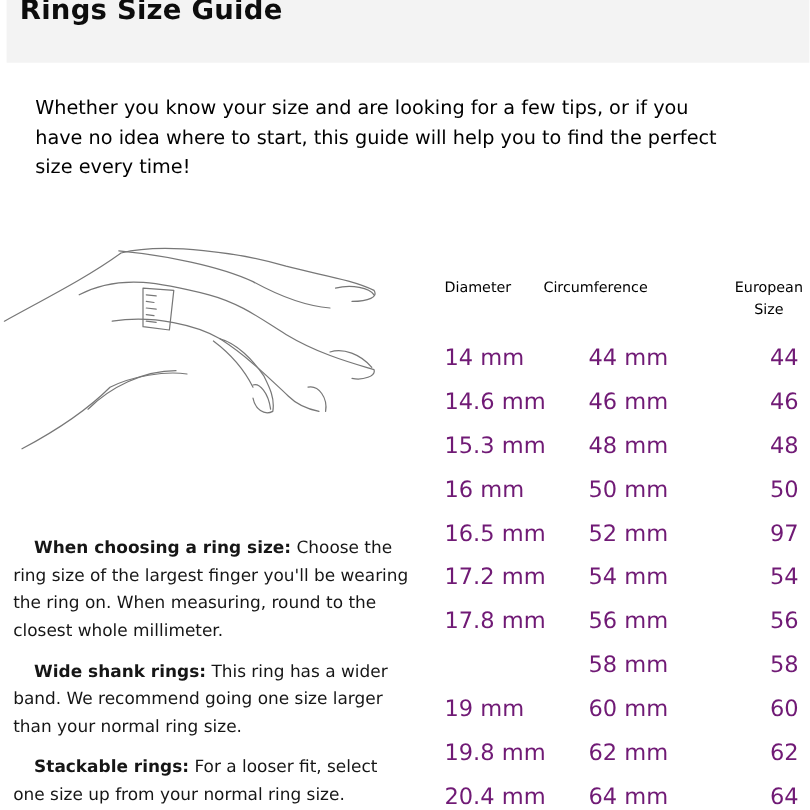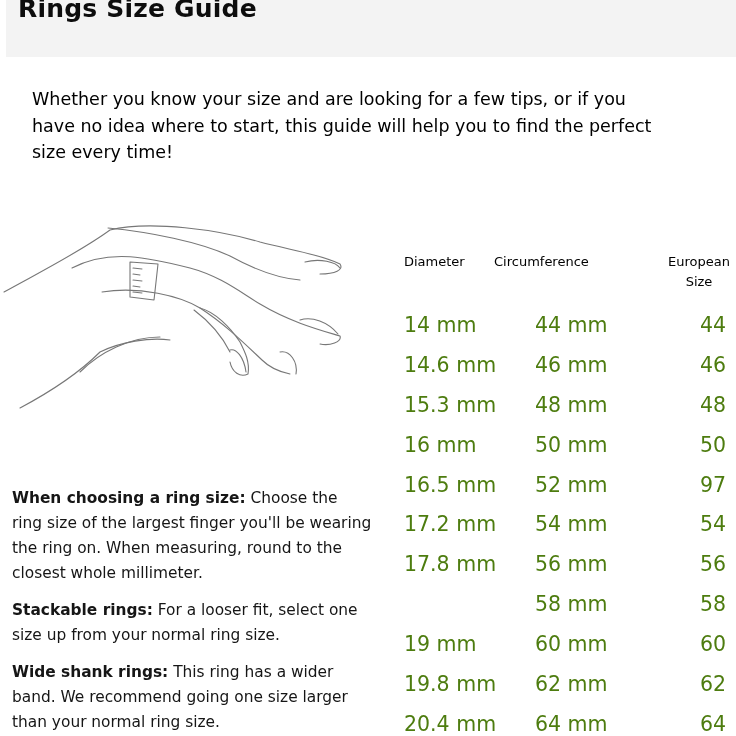--- a/index.html
+++ b/index.html
@@ -3,28 +3,28 @@
 <meta charset="utf-8">
 <style>
   html, body { margin:0; padding:0; background:#fff; }
   body { width:736px; height:736px; overflow:hidden; position:relative; font-family:"DejaVu Sans", sans-serif; color:#111; }
   .header { position:absolute; left:6px; top:0; width:730px; height:57px; background:#f3f3f3; }
   .title { position:absolute; left:12px; top:-6px; font-size:25px; font-weight:bold; letter-spacing:0.2px; color:#0d0d0d; }
   .intro { position:absolute; left:12px; top:86px; width:640px; font-size:17.5px; line-height:26.5px; color:#000000;margin-left:20px; }
   .hand { position:absolute; left:0; top:212px; width:360px; height:208px; }
   .tips { position:absolute; left:12px; top:486px; width:360px; font-size:15.4px; line-height:25px; color:#161616; }
   .tips p { margin:0 0 12px 0; }
-  .tips b { font-weight:bold; }
+  .tips b { font-weight:bold;margin-left:19px; }
   .table { position:absolute; left:404px; top:252px; width:332px; }
   .thead { position:relative; height:60px; font-size:13px; color:#000000; }
   .th { position:absolute; top:0; line-height:20px; }
   .th.dia { left:0; }
   .th.circ { left:90px; }
   .th.eu { left:250px; width:90px; text-align:center; }
-  .row { position:relative; height:39.9px; font-size:20.5px; color:#4d7c0f; }
+  .row { position:relative; height:39.9px; font-size:20.5px; color:#701a75; }
   .cell { position:absolute; top:0; line-height:26px; }
   .c1 { left:0; }
   .c2 { left:131px; }
   .c3 { left:262px; width:60px; text-align:right; }
 </style>
 </head>
 <body>
 
 <div class="header">
   <div class="title">Rings Size Guide</div>
@@ -44,22 +44,22 @@
   <path d="M230 138 C236 136, 244 145, 246 160"></path>
   <path d="M194 98 C210 110, 222 124, 230 140"></path>
   <path d="M20 196 C50 180, 80 160, 100 140 C120 130, 150 125, 170 128"></path>
   <path d="M80 160 C100 140, 130 125, 160 125"></path>
   <path d="M130 50 L158 52 L154 88 L130 85 Z"></path>
   <path d="M133 56 L142 57 M133 62 L140 63 M133 68 L142 69 M133 74 L140 75 M133 80 L142 81"></path>
 </svg>
 
 <div class="tips">
   <p><b>When choosing a ring size:</b><span> Choose the ring size of the largest finger you'll be wearing the ring on. When measuring, round to the closest whole millimeter.</span></p>
+  <p><b>Wide shank rings:</b><span> This ring has a wider band. We recommend going one size larger than your normal ring size.</span></p>
   <p><b>Stackable rings:</b><span> For a looser fit, select one size up from your normal ring size.</span></p>
-  <p><b>Wide shank rings:</b><span> This ring has a wider band. We recommend going one size larger than your normal ring size.</span></p>
 </div>
 
 <div class="table">
   <div class="thead">
     <div class="th dia">Diameter</div>
     <div class="th circ">Circumference</div>
     <div class="th eu">European Size</div>
   </div>
   <div class="row">
       <span class="cell c1">14 mm</span>

